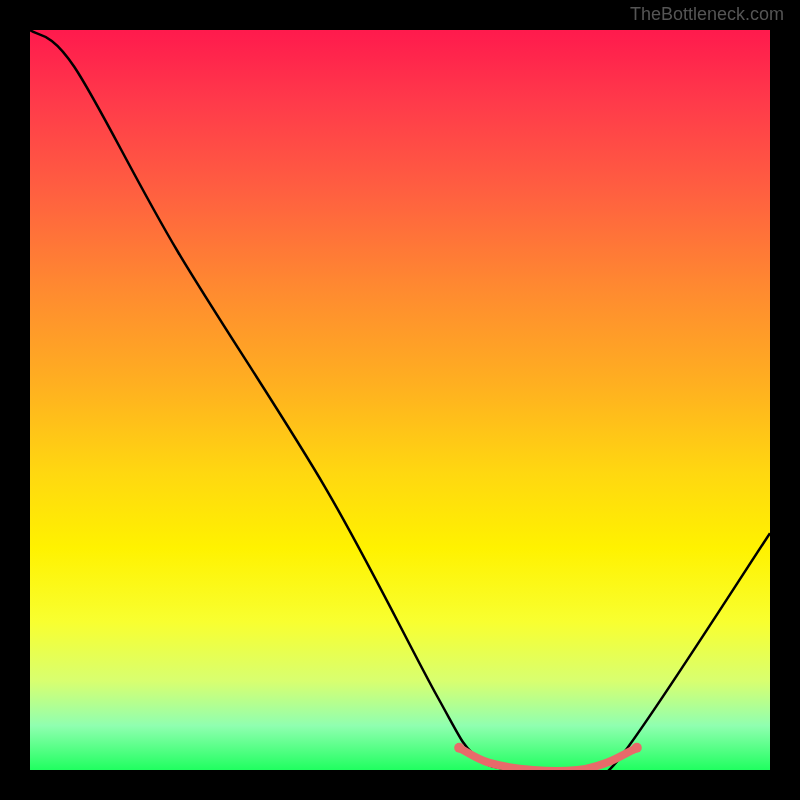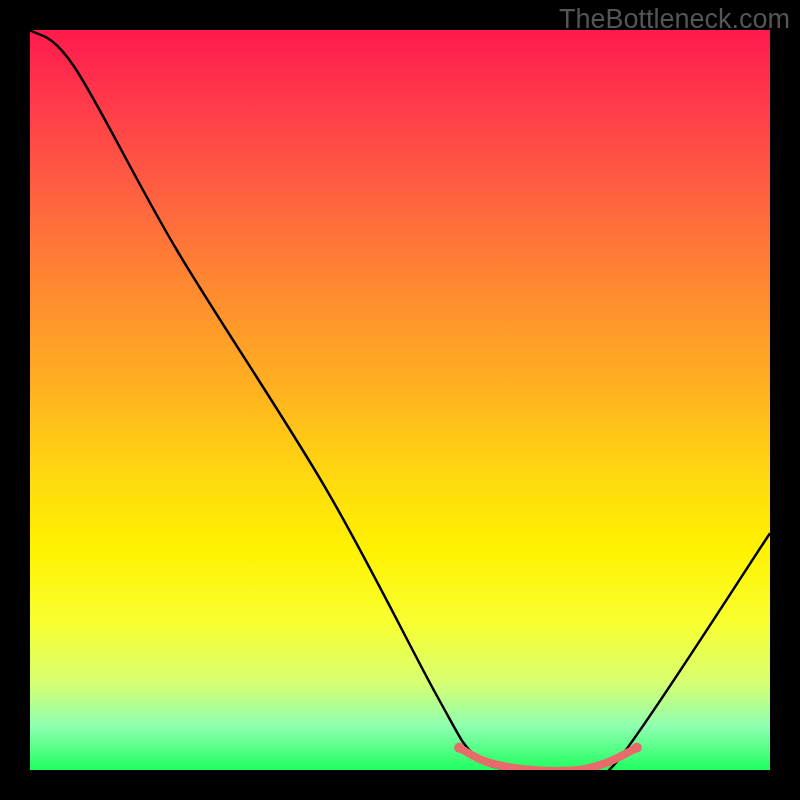--- a/index.html
+++ b/index.html
@@ -7,23 +7,23 @@
     width: 800px;
     height: 800px;
     background: #000;
     position: relative;
     font-family: Arial, sans-serif;
     overflow: hidden;
   }
   .watermark {
     position: absolute;
     top: 4px;
-    right: 10px;
+    right: 16px;
     color: #555;
-    font-size: 27px;
+    font-size: 18px;
     font-weight: 500;
     z-index: 10;
     text-align: right;
   }
   .plot-area {
     position: absolute;
     left: 30px;
     top: 30px;
     width: 740px;
     height: 740px;

